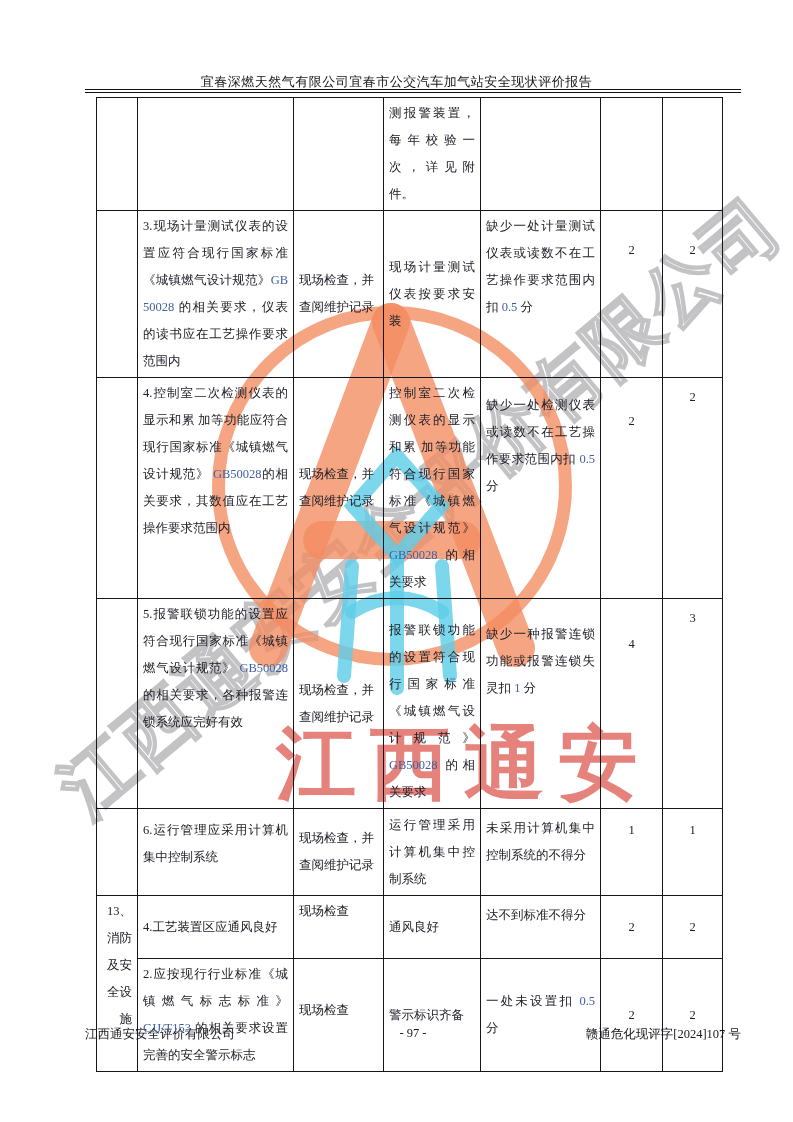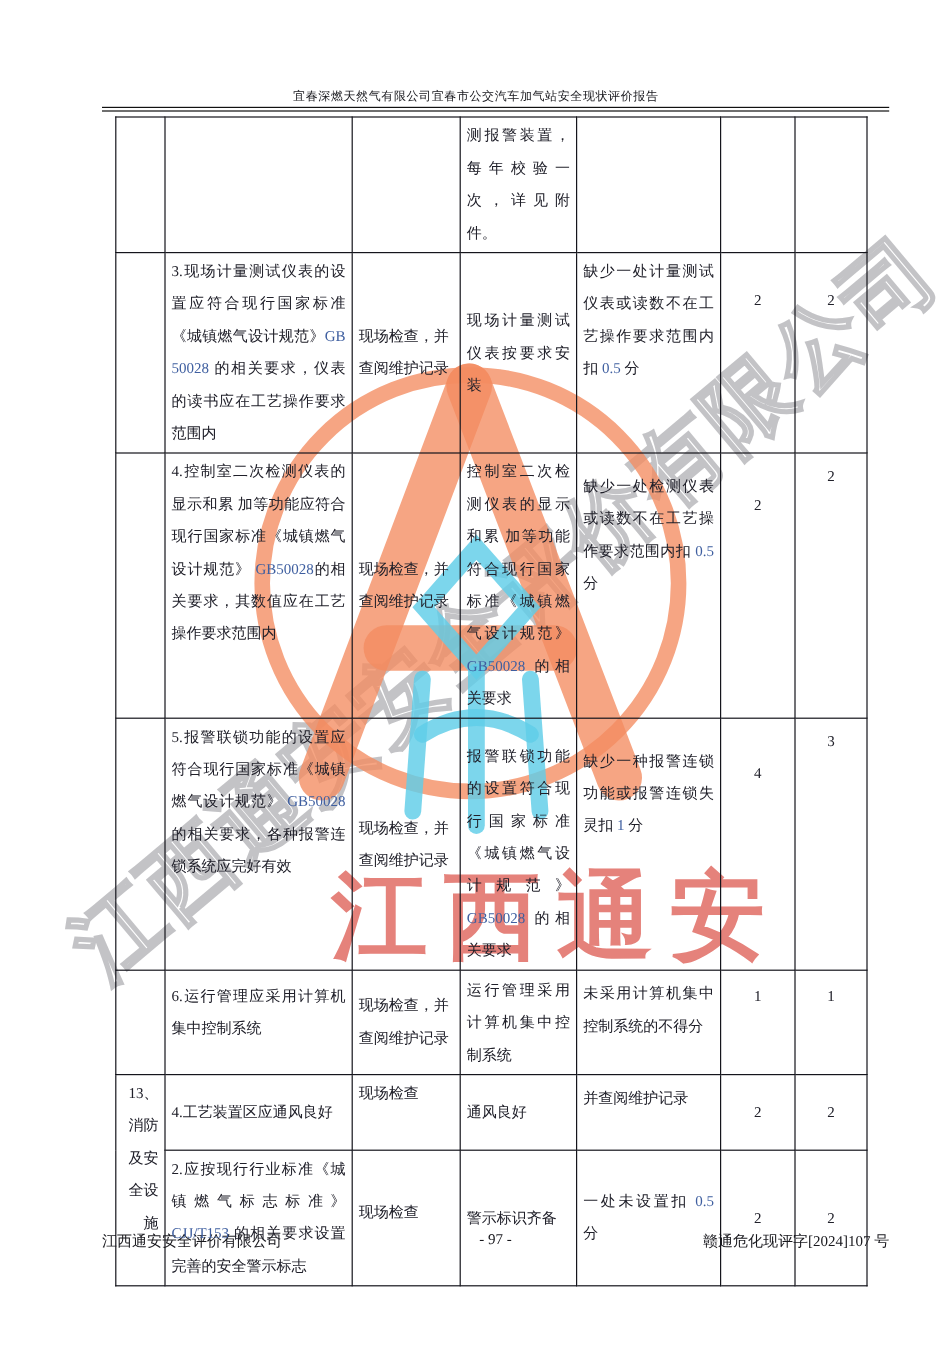--- a/index.html
+++ b/index.html
@@ -4,21 +4,21 @@
 <style>
   html,body{margin:0;padding:0;background:#ffffff;}
   .page{
     position:relative; width:793px; height:1122px; background:#ffffff;
     font-family:"Liberation Serif","DejaVu Serif",serif; color:#20202a;
     overflow:hidden;
   }
   
   .hdr-title{
     position:absolute; top:73px; left:0; width:793px; text-align:center;
-    font-size:10px; letter-spacing:.5px; color:#17171c;
+    font-size:13px; letter-spacing:.5px; color:#17171c;
   }
   .hdr-rule{
     position:absolute; top:89px; left:85px; width:656px; height:2px;
     border-top:1.6px solid #111; border-bottom:1px solid #111;
   }
   
   .wm{position:absolute; inset:0; z-index:1; pointer-events:none;}
   .wm-ring{
     position:absolute; left:212px; top:306px; width:360px; height:360px;
     border:13px solid rgba(244,140,96,0.78); border-radius:50%;
@@ -143,21 +143,21 @@
           <td style="vertical-align:middle" class="c-status">运行管理采用计算机集中控制系统</td>
           <td style="padding-top:6px" class="c-deduct">未采用计算机集中控制系统的不得分</td>
           <td style="padding-top:8px" class="c-score">1</td>
           <td style="padding-top:8px" class="c-score">1</td>
         </tr>
         <tr style="height:63px">
           <td rowspan="2" class="c-sec">13、消防及安全设施</td>
           <td style="vertical-align:middle" class="c-item">4.工艺装置区应通风良好</td>
           <td>现场检查</td>
           <td style="padding-top:18px" class="c-status">通风良好</td>
-          <td style="padding-top:6px" class="c-deduct">并查阅维护记录</td>
+          <td style="padding-top:6px" class="c-deduct">达不到标准不得分</td>
           <td style="vertical-align:middle" class="c-score">2</td>
           <td style="vertical-align:middle" class="c-score">2</td>
         </tr>
         <tr style="height:97px">
           <td class="c-item">2.应按现行行业标准《城镇燃气标志标准》<span class="blue">CJJ/</span><span class="blue">T153</span> 的相关要求设置完善的安全警示标志</td>
           <td style="padding-top:38px">现场检查</td>
           <td style="vertical-align:middle" class="c-status">警示标识齐备</td>
           <td style="vertical-align:middle" class="c-deduct">一处未设置扣 <span class="blue">0.5</span> 分</td>
           <td style="vertical-align:middle" class="c-score">2</td>
           <td style="vertical-align:middle" class="c-score">2</td>

